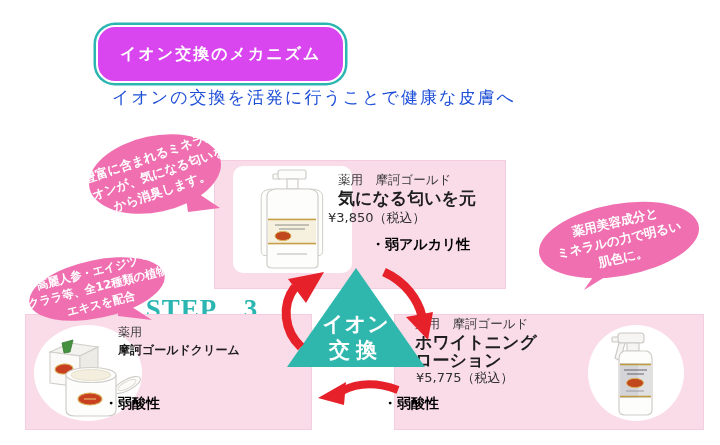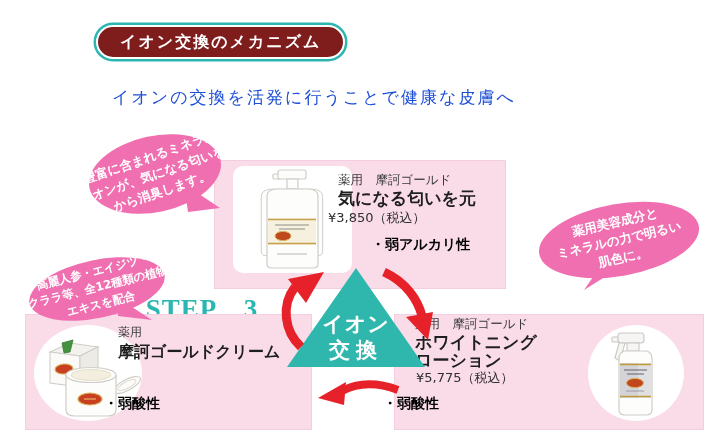--- a/index.html
+++ b/index.html
@@ -1,21 +1,21 @@
 <!DOCTYPE html>
 <html><head>
 <meta charset="utf-8">
 <style>
   html,body{margin:0;padding:0;background:#fff;}
   .stage{position:relative;width:720px;height:445px;background:#ffffff;overflow:hidden;
          font-family:"DejaVu Sans",sans-serif;color:#333;}
 
   
   .title-pill{position:absolute;left:96px;top:25px;height:30px;line-height:30px;
-    padding:0 22px;background:#7f1d1d;color:#fff;font-weight:bold;font-size:16px;
+    padding:12px 22px;background:#d946ef;color:#fff;font-weight:bold;font-size:16px;
     letter-spacing:2px;border:2px solid #fff;box-shadow:0 0 0 2.5px #2cb6b2;border-radius:19px;}
   .subtitle{position:absolute;left:112px;top:86px;font-family:Liberation Sans, sans-serif;
     font-size:17px;letter-spacing:2px;color:#1d4ed8;}
 
   
   .step-heading{position:absolute;width:160px;text-align:center;
     font-family:"Liberation Serif","DejaVu Serif",serif;font-weight:bold;
     font-size:27px;color:#2cb6b2;letter-spacing:1px;}
   .h1{left:291px;top:129px;}
   .h3{left:122px;top:291px;}
@@ -109,21 +109,21 @@
         <ellipse cx="93" cy="60" rx="10" ry="3.4" fill="none" stroke="#dddbd5" stroke-width="1"></ellipse>
       </g>
       <path d="M32,50 L32,85 Q32,91 41,91 L73,91 Q82,91 82,85 L82,50" fill="#fdfdfb" stroke="#cfcdc8" stroke-width="1.2"></path>
       <ellipse cx="57" cy="50" rx="25" ry="7.5" fill="#ffffff" stroke="#cfcdc8" stroke-width="1.2"></ellipse>
       <ellipse cx="57" cy="50" rx="20" ry="5.5" fill="#f3eedd" stroke="#e4decb" stroke-width="1"></ellipse>
       <ellipse cx="56" cy="74" rx="12" ry="6" fill="#c8401f" stroke="#d8b25c" stroke-width="1.2"></ellipse>
       <path d="M50,74 H62" stroke="#e9c97a" stroke-width="1" fill="none"></path>
     </svg>
   </div>
   <div class="t maker" style="left:118px;top:324px;font-size:12px;">薬用</div>
-  <div class="t pname" style="left:118px;top:342px;font-size:16px;">摩訶ゴールドクリーム</div>
+  <div class="t pname" style="left:118px;top:342px;font-size:12px;">摩訶ゴールドクリーム</div>
   <div class="t prop" style="left:104px;top:387px;">・弱酸性</div>
 
   <div class="card card2"></div>
   <div class="photo photo2">
     <svg width="96" height="96" viewBox="0 0 96 96">
       <g stroke="#cac8c4" stroke-width="1.1" fill="#f6f5f3">
         <rect x="24" y="12" width="8" height="5" rx="1"></rect>
         <rect x="30" y="8" width="26" height="10" rx="3"></rect>
         <polygon points="31,18 37,18 32,36 27,33"></polygon>
         <rect x="39" y="18" width="12" height="8"></rect>

